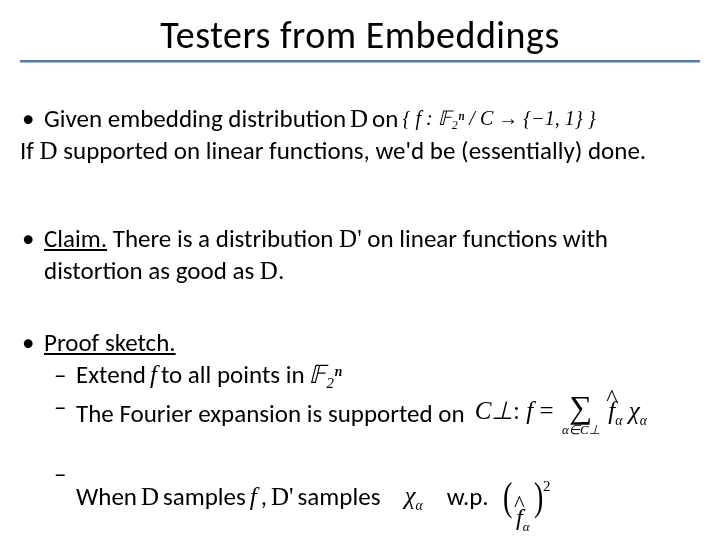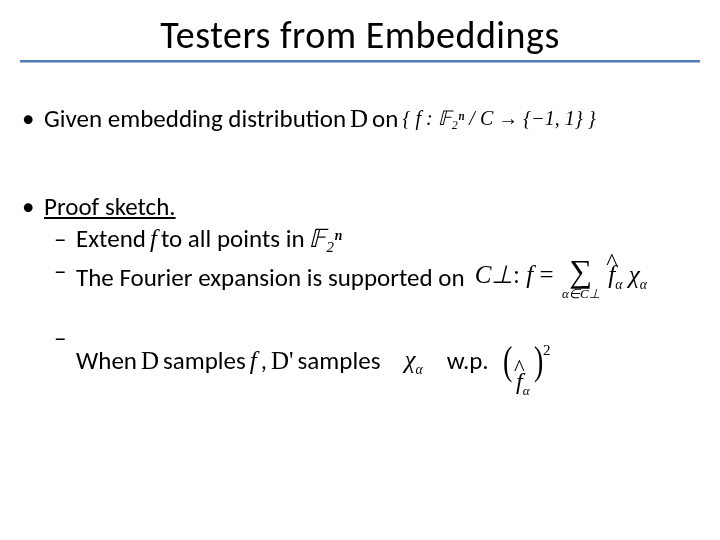--- a/index.html
+++ b/index.html
@@ -150,23 +150,29 @@
 
   <div class="body">
 
     <div class="bullet row-inline">
       <span>Given embedding distribution </span>
       <span class="serif">D</span>
       <span> on </span>
       <span class="math smallmath">{ f : 𝔽₂ⁿ / C → {−1, 1} }</span>
     </div>
 
+    <div class="noindent">
+      <span>If </span><span class="serif">D</span><span> supported on linear functions, we'd be (essentially) done.</span>
+    </div>
 
     <div class="gap"></div>
 
+    <div class="bullet">
+      <span class="u">Claim.</span><span> There is a distribution </span><span class="serif">D'</span><span> on linear functions with distortion as good as </span><span class="serif">D</span><span>.</span>
+    </div>
 
     <div class="bullet">
       <span class="u">Proof sketch.</span>
     </div>
 
     <div class="sub row-inline">
       <span>Extend </span>
       <span class="it">f</span>
       <span> to all points in </span>
       <span class="math">𝔽₂ⁿ</span>

